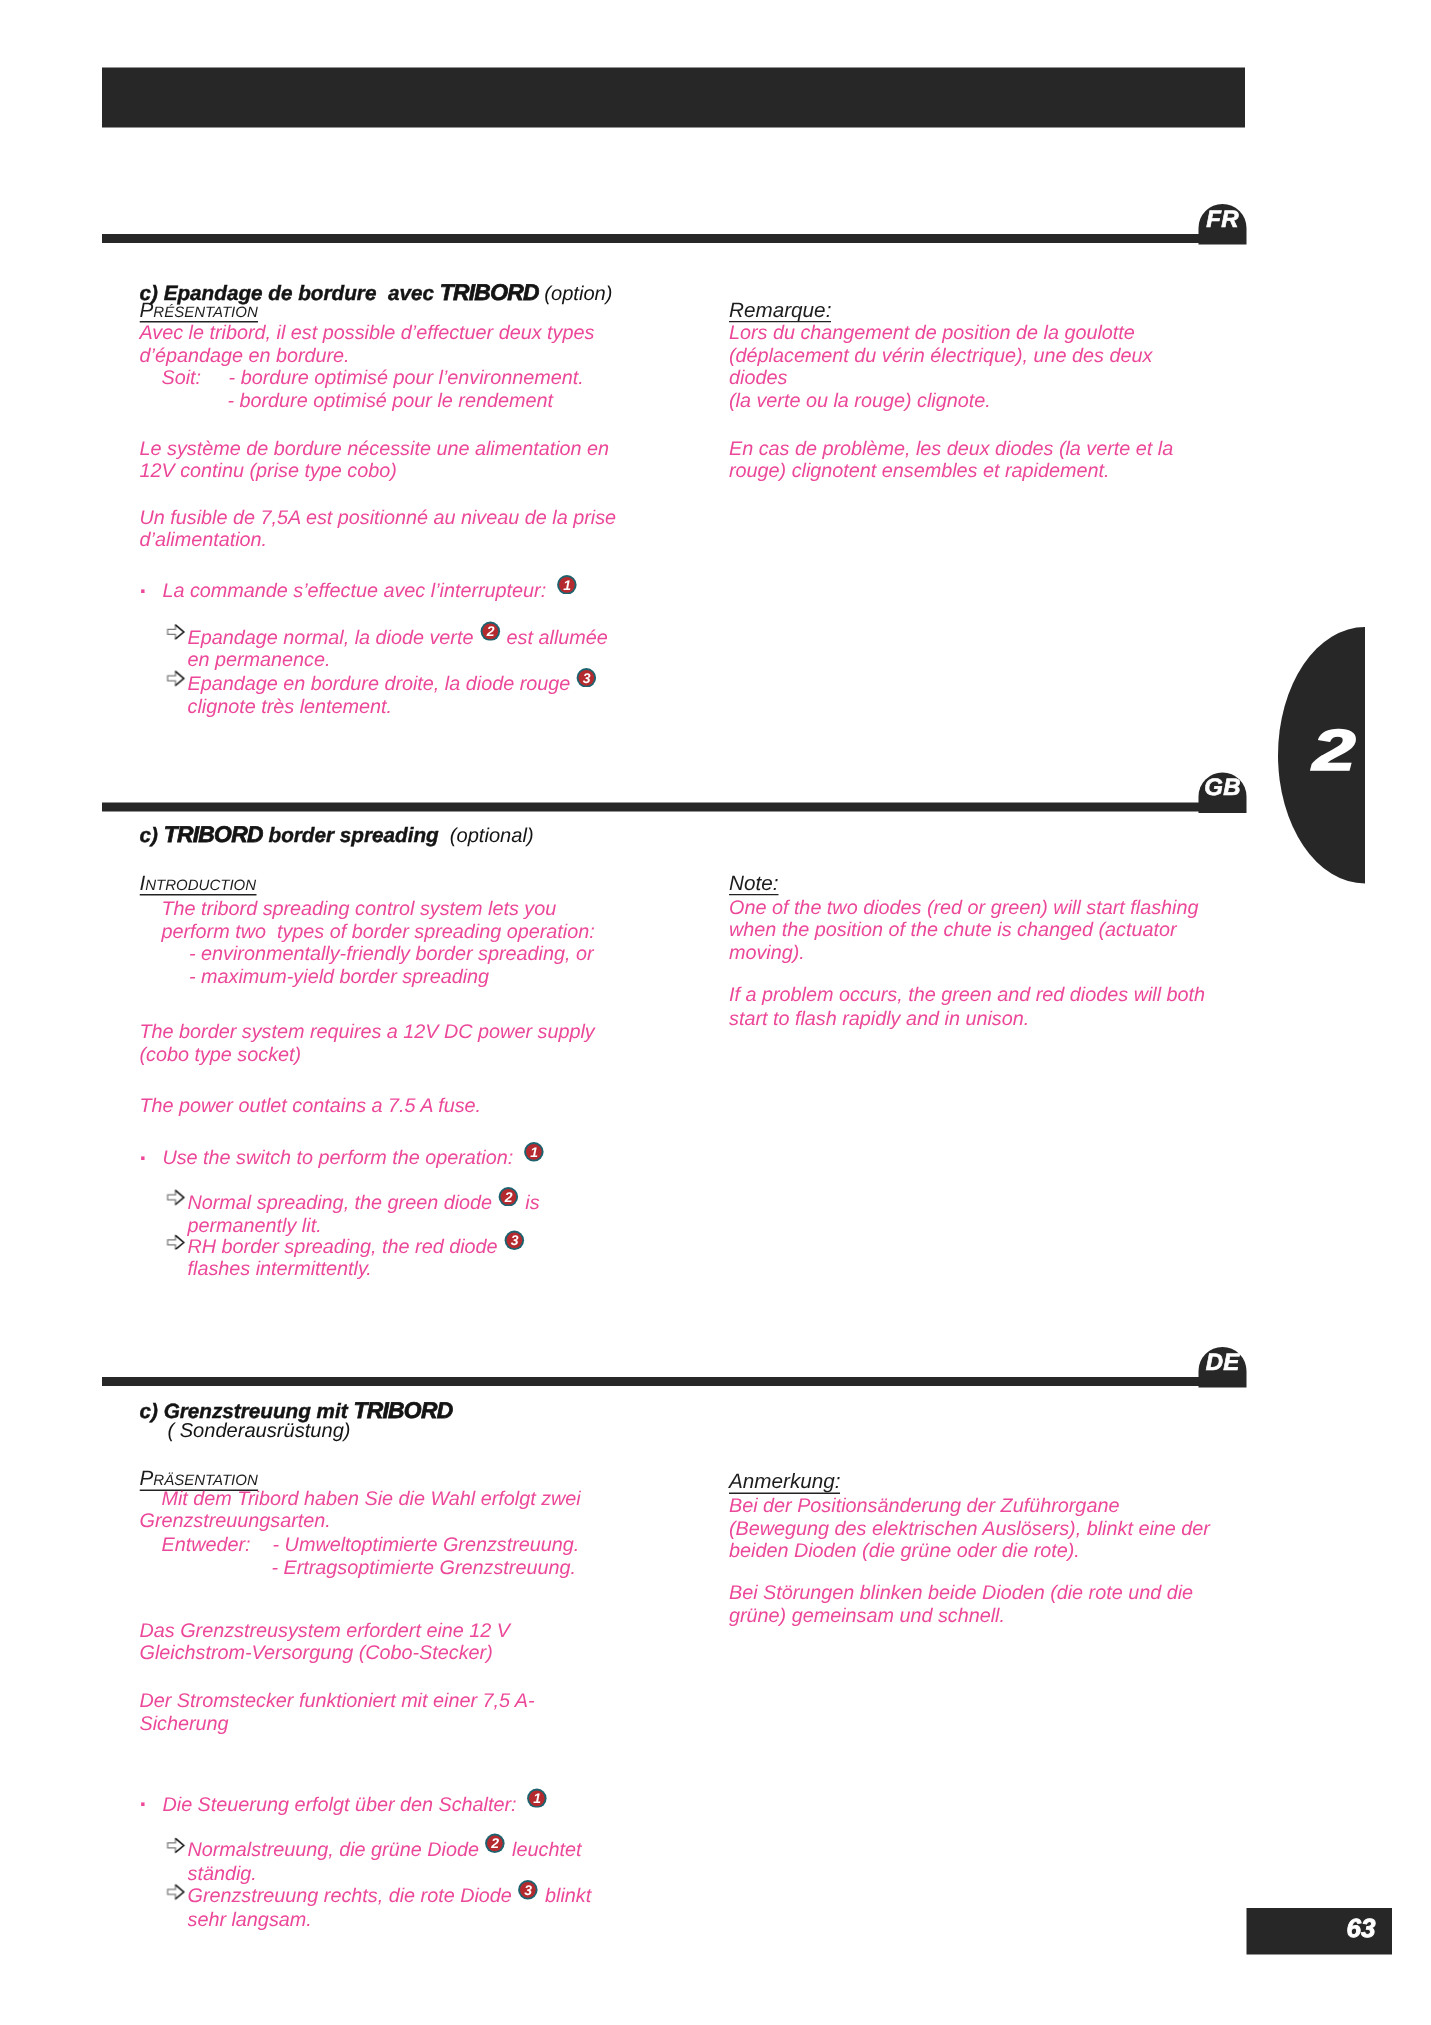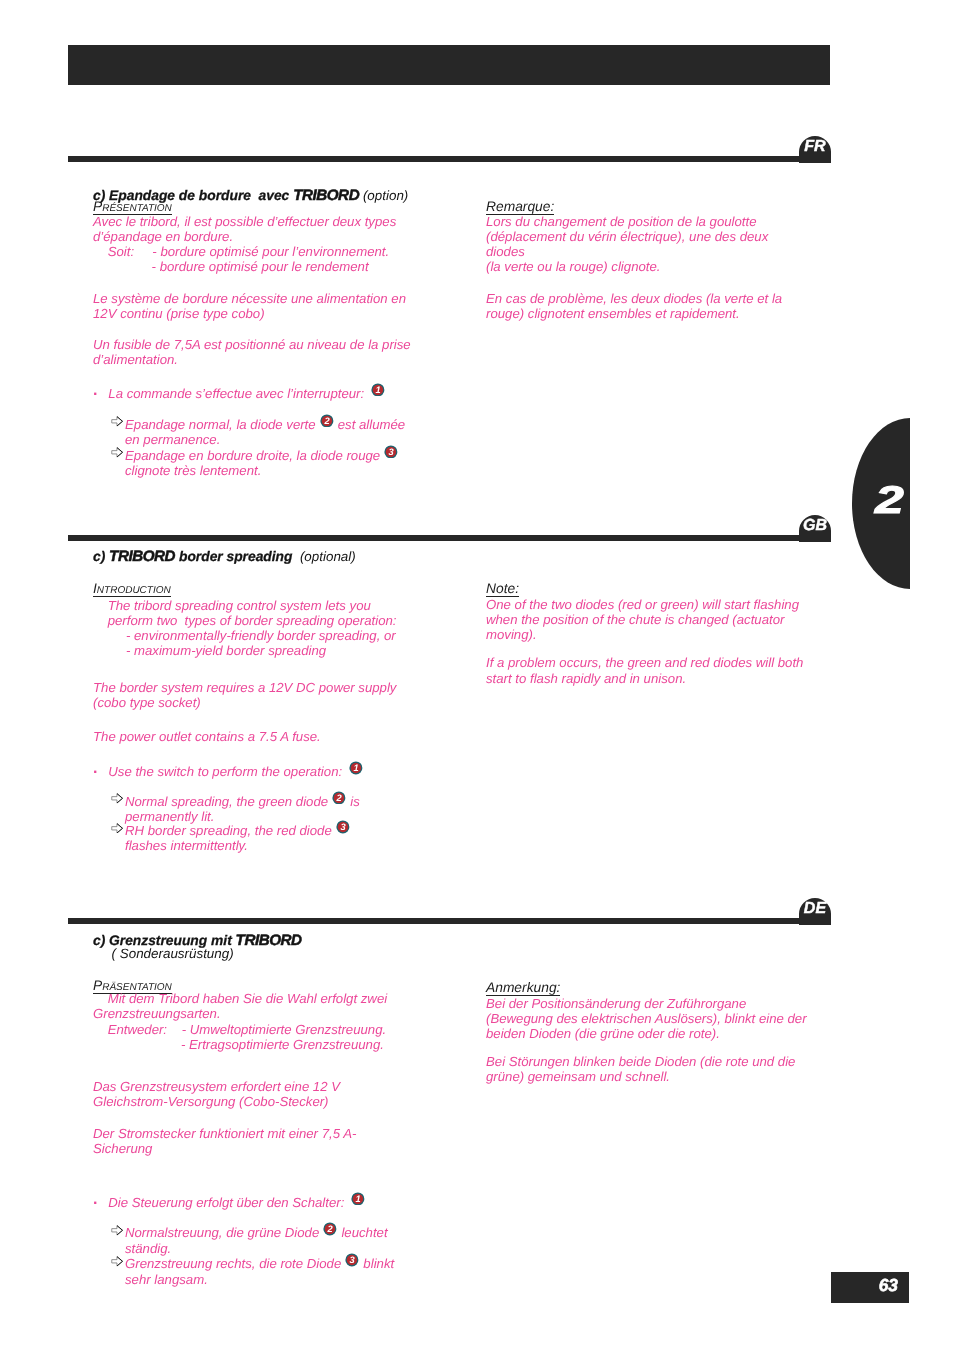--- a/index.html
+++ b/index.html
@@ -21,21 +21,21 @@
   .tab span{display:block;width:100%;text-align:center;color:#fff;font-size:16px;
             font-weight:bold;font-style:italic;line-height:22.5px;letter-spacing:.1px;
             -webkit-text-stroke:0.45px #fff;}
 
   .chapnum{position:absolute;left:852px;top:418px;width:58px;height:171px;background:#272727;
            border-radius:58px 0 0 58px/85.5px 0 0 85.5px;}
   .chapnum-label{position:absolute;left:874.5px;top:481.4px;width:40px;height:40px;line-height:40px;
            color:#fff;font-size:38.6px;font-weight:bold;font-style:italic;display:block;
            transform:scaleX(1.34) translateZ(0);transform-origin:0 50%;
            -webkit-text-stroke:1.1px #fff;}
-  .pg{position:absolute;left:831px;top:1272px;width:78px;height:31px;background:#272727;}
+  .pg{position:absolute;left:831px;top:1272px;width:97px;height:31px;background:#272727;}
   .pg span{display:block;width:100%;height:31px;line-height:26px;text-align:right;
            padding-right:11px;box-sizing:border-box;color:#fff;font-size:17.4px;
            font-weight:bold;font-style:italic;-webkit-text-stroke:0.6px #fff;}
 
   
   .col{position:absolute;font-style:italic;font-size:13.2px;color:#ec4899;line-height:15.2px;
        white-space:pre;}
   .head{position:absolute;font-style:italic;font-size:13.8px;color:#141414;white-space:pre;
         font-weight:bold;line-height:15.2px;-webkit-text-stroke:0.28px #141414;}
   .head .brand{font-size:15.2px;font-weight:bold;letter-spacing:-.45px;

